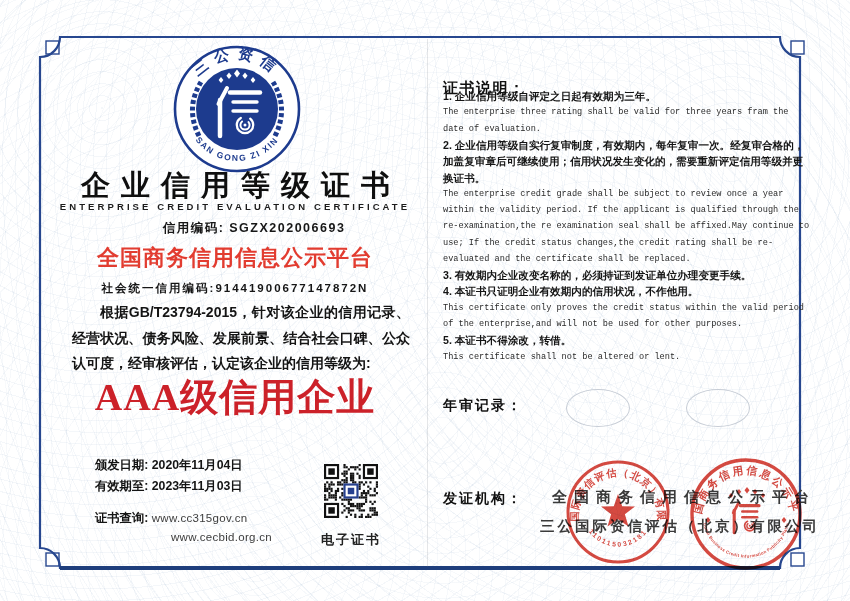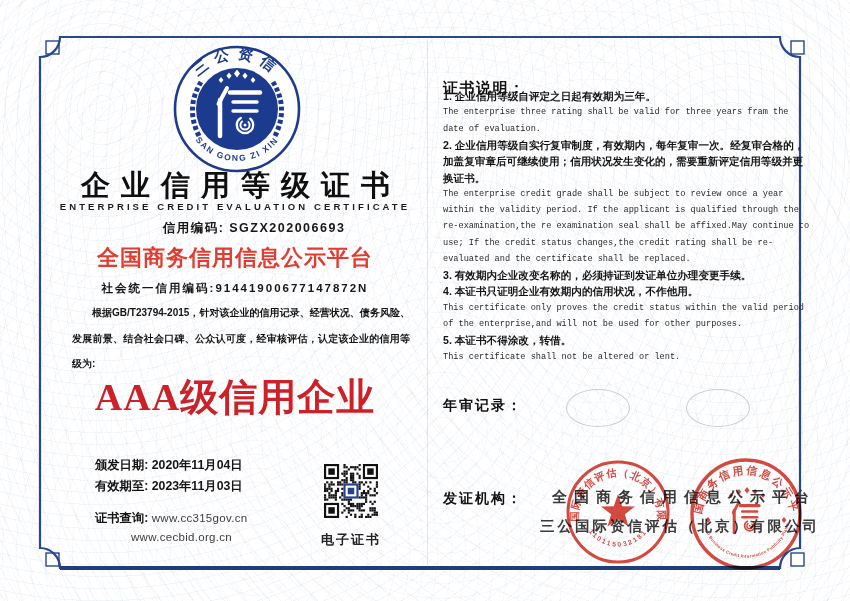--- a/index.html
+++ b/index.html
@@ -26,30 +26,30 @@
   .cert-title { left:40px; top:166px; width:390px; text-align:center;
     font-size:29px; font-weight:900; letter-spacing:11px; margin-left:6px; color:#0f0f0f; }
   .cert-title-en { left:40px; top:201px; width:390px; text-align:center;
     font-size:9.5px; font-weight:bold; letter-spacing:3.1px; color:#1c1c1c; }
   .credit-code { left:40px; top:220px; width:390px; text-align:center;
     font-size:12.5px; font-weight:bold; letter-spacing:1.5px; color:#171717;padding-left:38px; }
   .company { left:40px; top:243px; width:390px; text-align:center;
     font-size:22px; font-weight:900; letter-spacing:1px; color:#e23c30; }
   .social-code { left:40px; top:281px; width:390px; text-align:center;
     font-size:11.5px; font-weight:bold; letter-spacing:2px; color:#161616; }
-  .body-par { left:72px; top:300px; width:338px; font-size:10px; font-weight:700;
+  .body-par { left:72px; top:300px; width:338px; font-size:14px; font-weight:700;
     line-height:25.5px; color:#141414; text-align:justify; text-indent:2em; }
   .rating { left:40px; top:372px; width:390px; text-align:center;
     font-family:"Liberation Serif", serif; font-size:38px; font-weight:900;
     letter-spacing:1px; color:#cc2129; }
   .dates { left:95px; top:457px; font-size:12.3px; color:#141414; }
   .dates .row { height:21px; white-space:nowrap; font-weight:bold; }
   .dates .row.q { margin-top:11px; font-weight:bold; }
   .dates .url { font-weight:normal; font-size:11.5px; color:#3d3d3d; letter-spacing:.3px; }
-  .dates .url2 { margin-left:36px; height:18px; }
+  .dates .url2 { margin-left:76px; height:18px; }
   .qr-box { left:324px; top:464px; width:54px; }
   .qr-caption { left:316px; top:531px; width:70px; text-align:center;
     font-size:13px; font-weight:bold; letter-spacing:2px; color:#222; }
 
   
   .instr-heading { left:443px; top:61px; font-size:15px; font-weight:700;
     letter-spacing:1.5px; color:#111;margin-top:18px; }
   .instructions { left:443px; top:88px; width:368px; }
   .instructions p { margin:0; }
   .instructions .zh { font-size:10.6px; font-weight:700; line-height:16.4px; color:#141414; }

